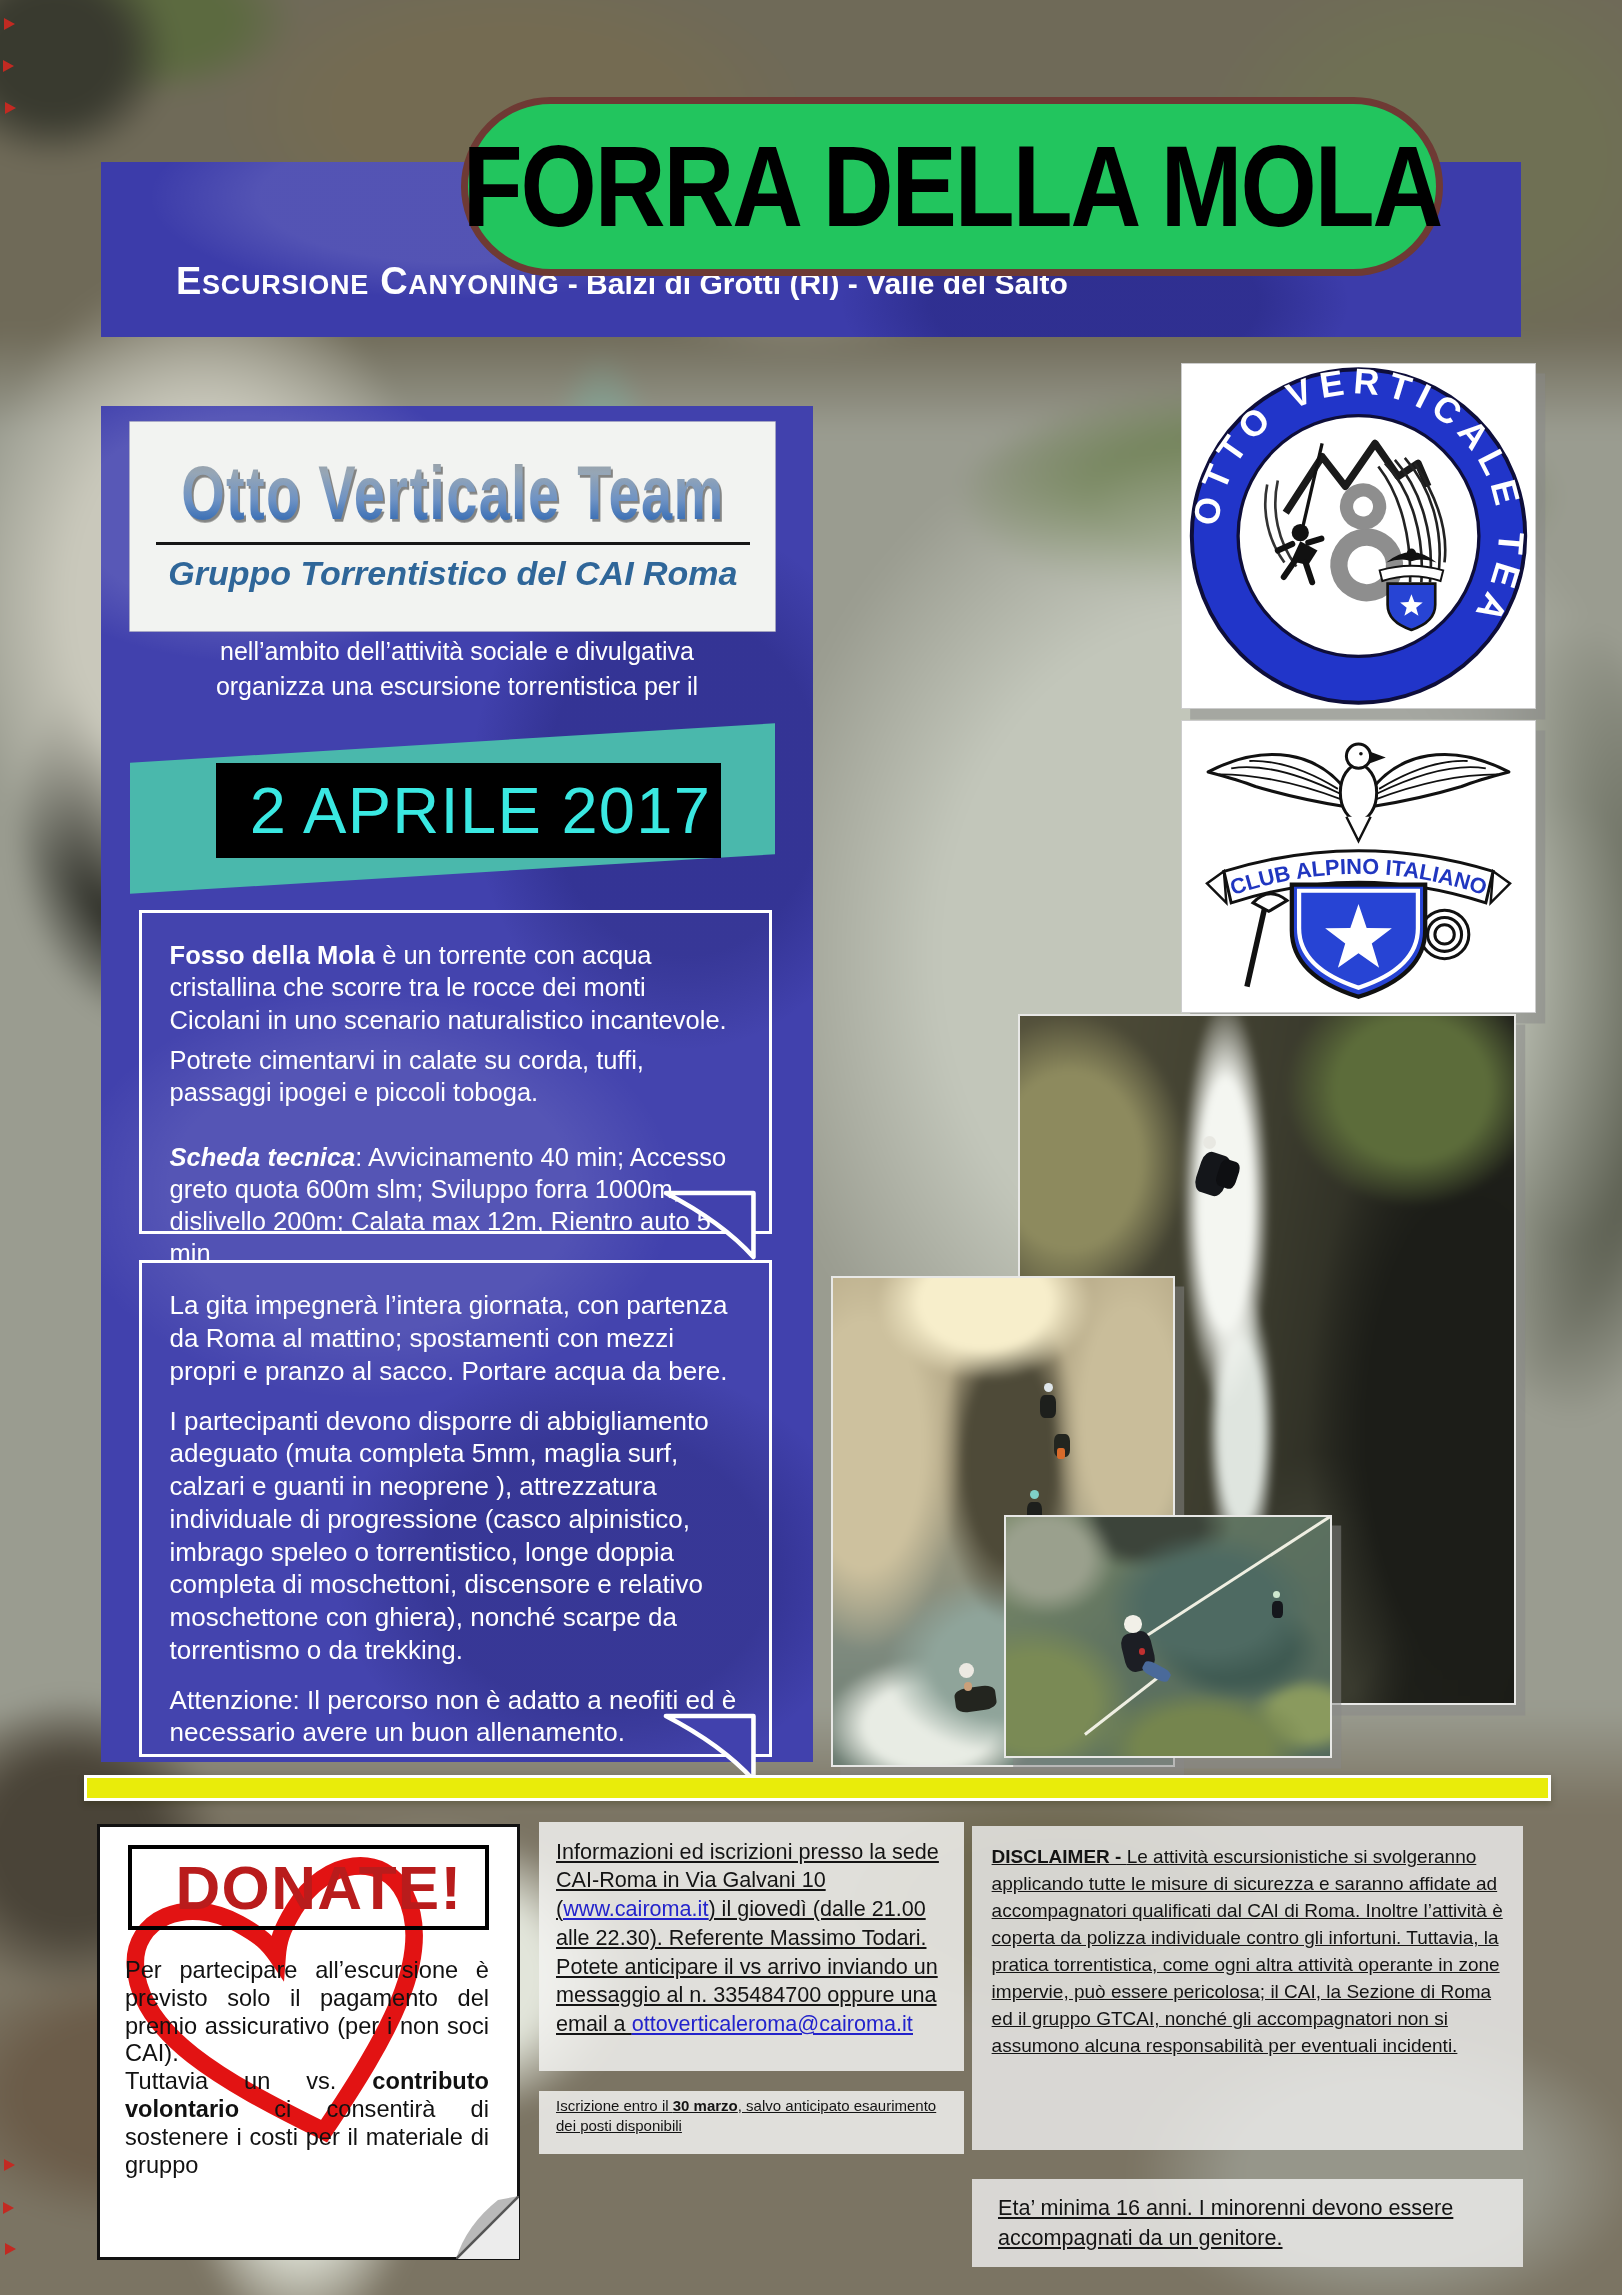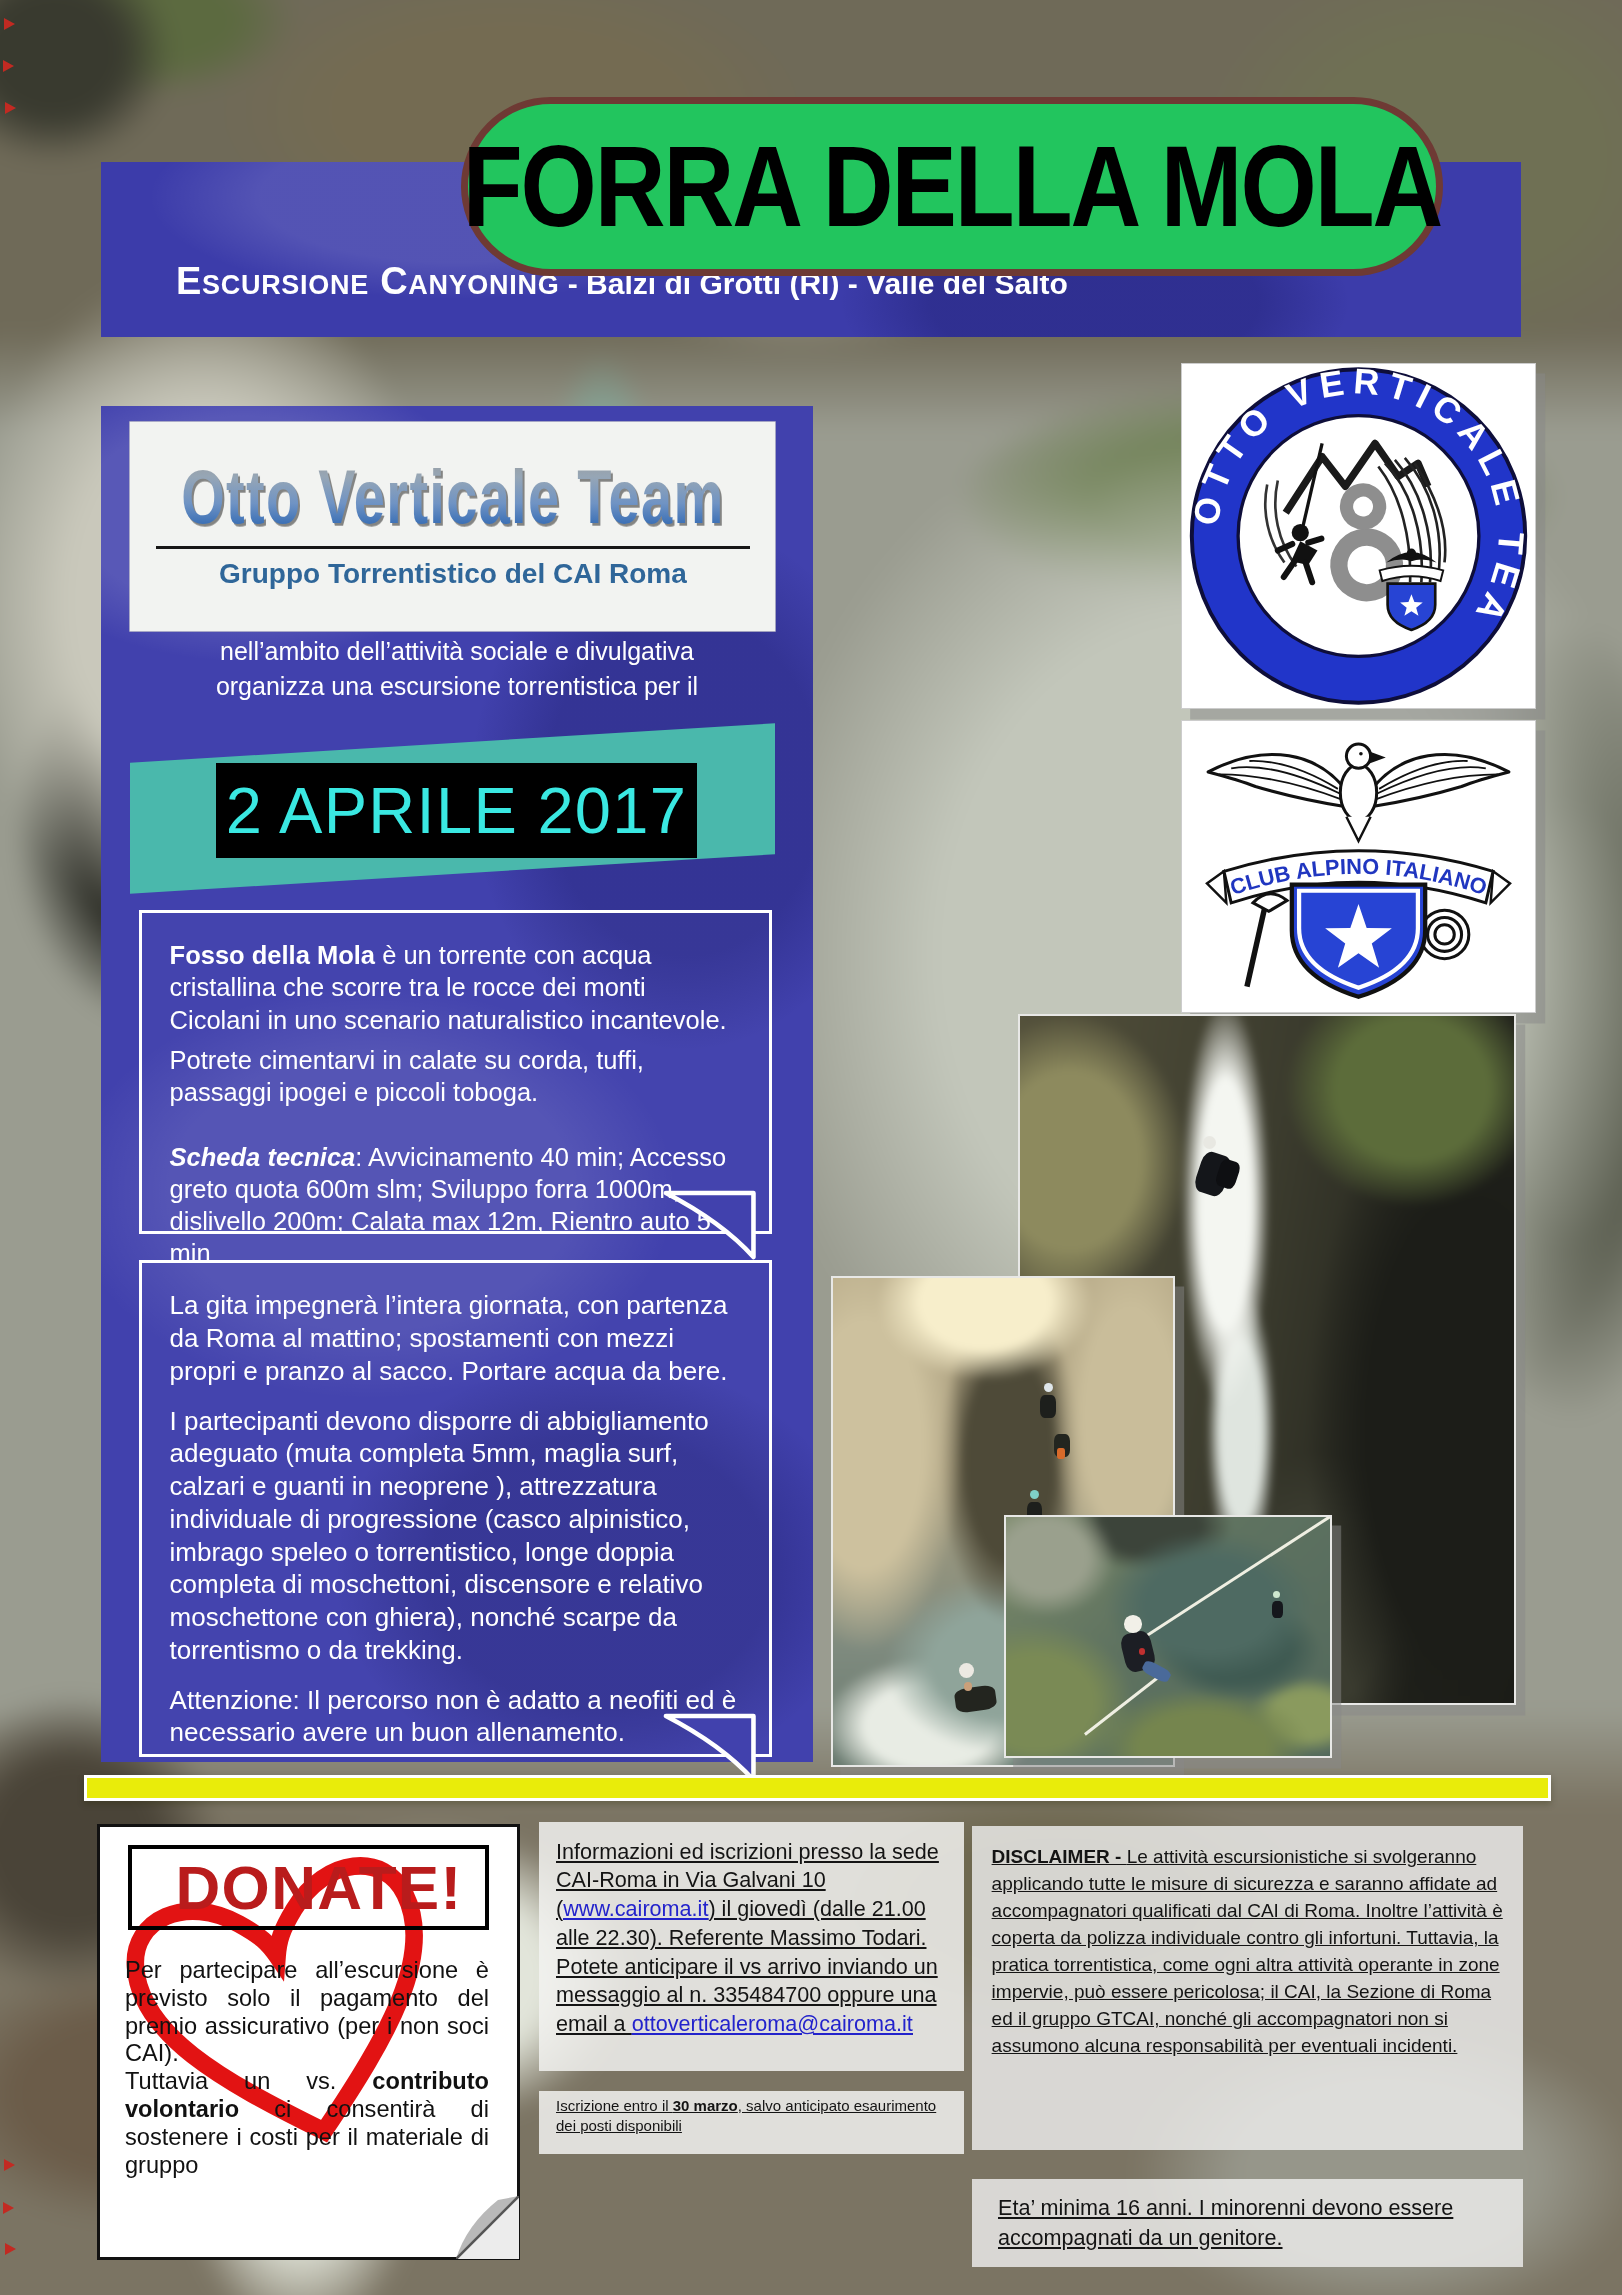--- a/index.html
+++ b/index.html
@@ -56,25 +56,25 @@
       radial-gradient(ellipse 406px 275px at 38% 58%,rgba(255,255,255,.09) 0 50%,transparent 75%),
       radial-gradient(ellipse 340px 275px at 70% 86%,rgba(8,8,60,.22) 0 50%,transparent 78%);}
   .ovt-box{left:29.4px;top:16.4px;width:645px;height:209px;background:#f2f3f1;
     box-shadow:0 0 0 0.7px #cfcfcf;display:flex;flex-direction:column;align-items:center;justify-content:center;}
   .ovt-word{font-size:56px;font-weight:800;letter-spacing:1.3px;display:inline-block;
     transform:scaleY(1.35);white-space:nowrap;
     background:linear-gradient(180deg,#9a9a9a 0%,#96a6b6 28%,#6f93c4 58%,#3a6fb5 82%,#2c5f9e 100%);
     -webkit-background-clip:text;background-clip:text;color:transparent;
     filter:drop-shadow(2px 2px 0 rgba(40,40,40,.55));}
   .ovt-rule{width:92%;border-top:3.9px solid #161616;margin:17px 0 9.2px 0;}
-  .ovt-group{font-size:28px;font-weight:800;color:#2f6699;white-space:nowrap;}
+  .ovt-group{font-size:34px;font-weight:800;color:#2f6699;white-space:nowrap;font-style:italic;}
   .intro{left:0;top:228px;width:100%;text-align:center;color:#fff;font-size:25px;line-height:1.38;}
   .teal{left:29.4px;top:337px;width:645px;height:131px;background:#4ab8ac;transform:skewY(-3.5deg);}
   .date-box{left:115px;top:357px;width:481px;height:95px;background:#000;
-    display:flex;align-items:center;justify-content:center;}
+    display:flex;align-items:center;justify-content:center;padding-left:24px;}
   .date-box span{color:#3ae8e2;font-size:65px;letter-spacing:1.3px;white-space:nowrap;}
   .tbox{border:3.3px solid #fff;color:#fff;font-size:25.5px;line-height:1.26;
     padding:18.3px 19.6px;box-sizing:border-box;background:rgba(255,255,255,0.02);}
   .box1{left:38px;top:504px;width:633px;height:324px;}
   .box2{left:38px;top:854px;width:633px;height:497px;font-size:26px;}
   .tbox p{margin:8px;}
   .gap{margin-top:33px !important;}
   .box2 p + p{margin-top:17px;}
   .lead{font-weight:700;}
   .leadi{font-weight:700;font-style:italic;}

